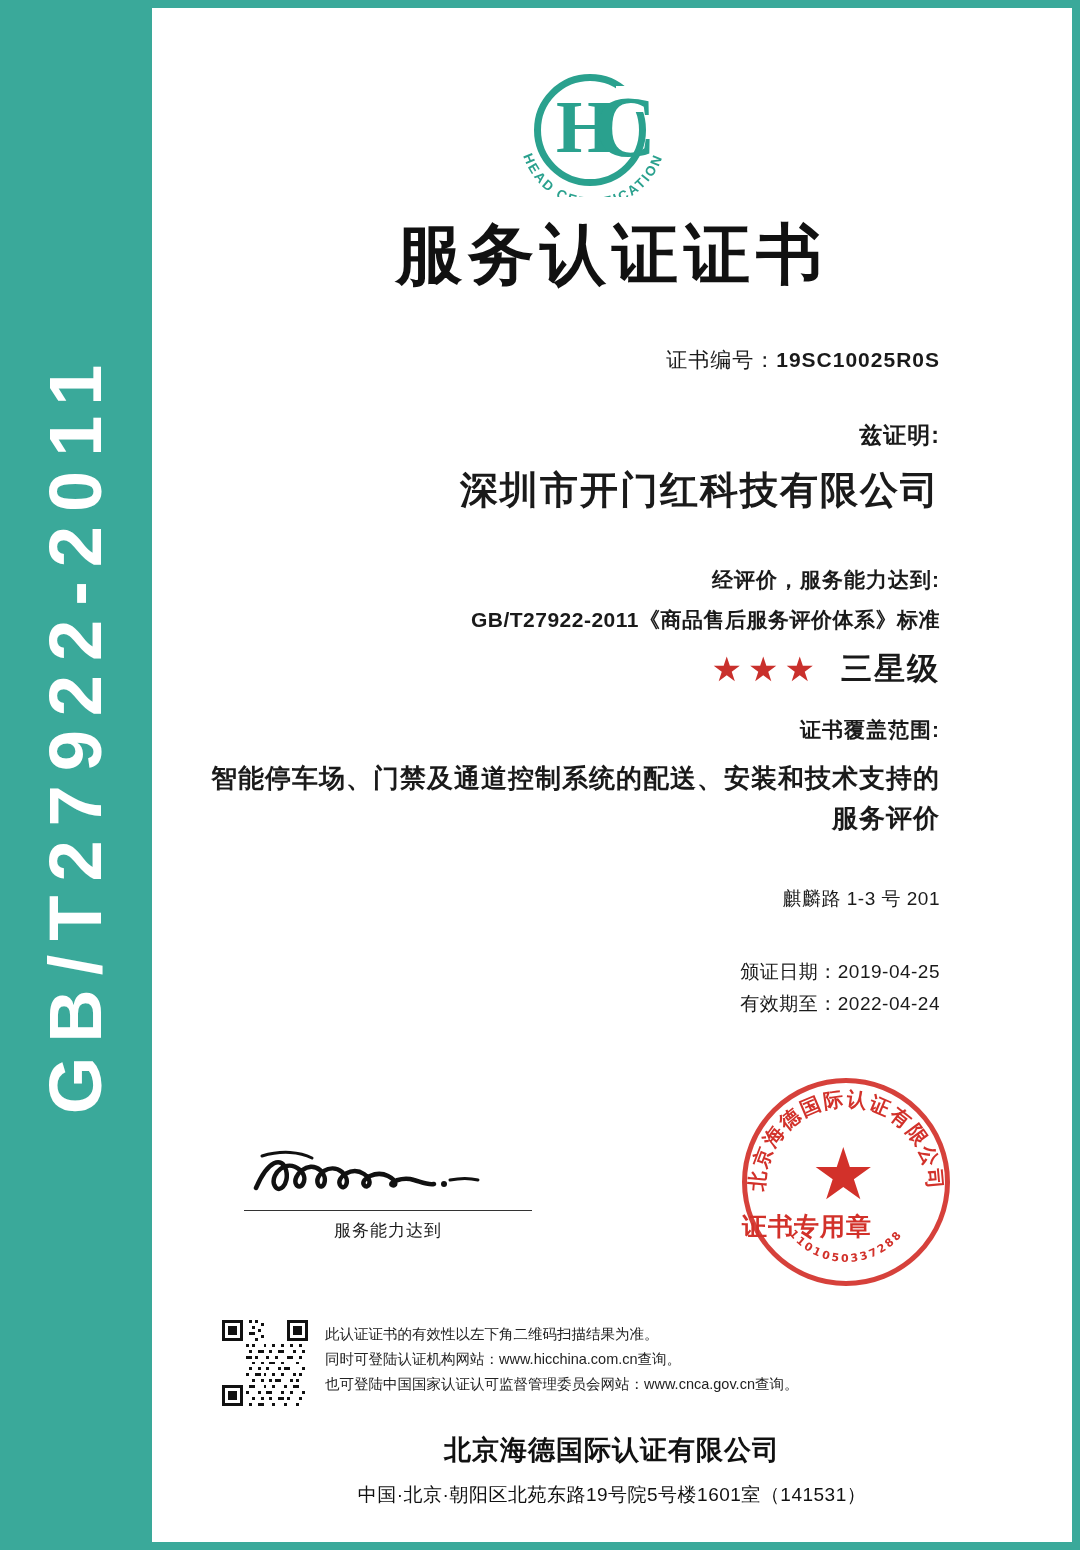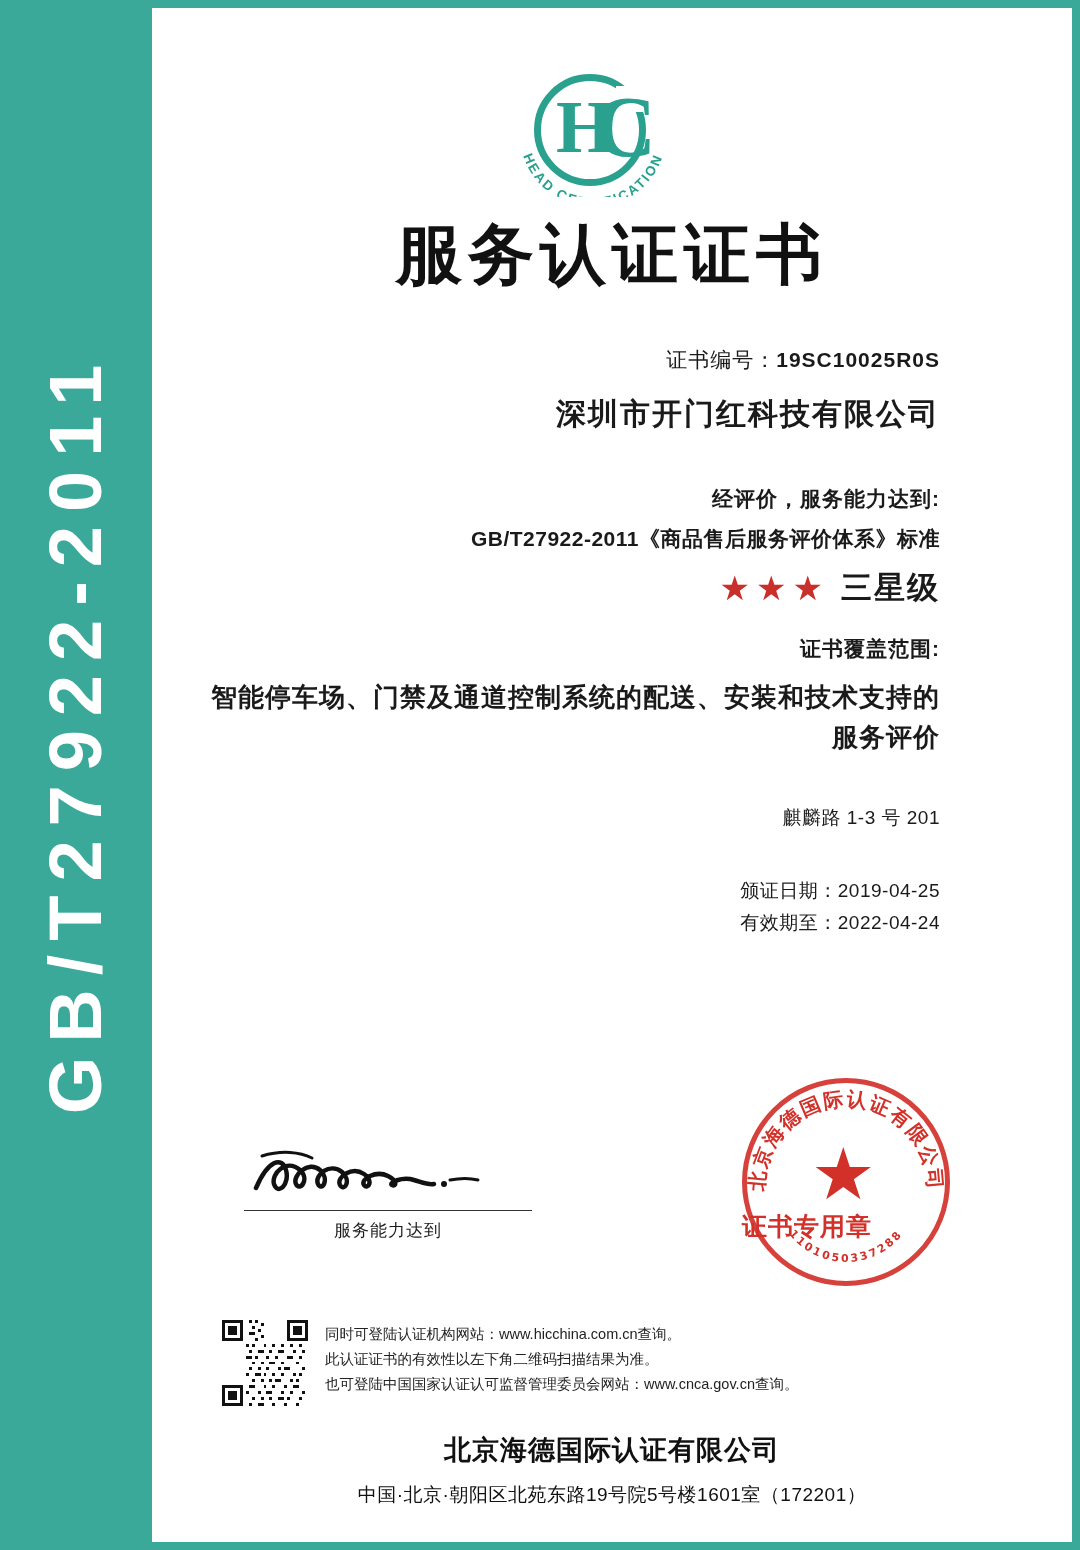--- a/index.html
+++ b/index.html
@@ -149,22 +149,22 @@
   .cert-no .label { font-weight: normal; }
   .cert-no .value { font-weight: bold; }
 
   .hereby {
     margin-top: 46px;
     font-size: 23px;
     font-weight: bold;
     letter-spacing: 1px;
   }
   .company {
-    margin-top: 20px;
-    font-size: 30px;
+    margin-top: 14px;
+    font-size: 38px;
     font-weight: bold;
     letter-spacing: 2px;
   }
   .credit-code {
     margin-top: 16px;
     font-size: 19px;
     letter-spacing: 0.5px;
   }
   .eval-line {
     margin-top: 50px;
@@ -186,21 +186,21 @@
   }
   .stars {
     color: #c9302c;
     font-size: 34px;
     letter-spacing: 6px;
     line-height: 34px;
   }
   .star-label {
     font-size: 31px;
     font-weight: bold;
-    margin-left: 12px;
+    margin-left: 20px;
     letter-spacing: 2px;
   }
   .scope-label {
     margin-top: 26px;
     font-size: 21px;
     font-weight: bold;
     letter-spacing: 1px;
   }
   .scope-text {
     margin-top: 14px;
@@ -360,20 +360,21 @@
     </div>
   </div>
 
   <div class="cert-title">服务认证证书</div>
 
   <div class="content">
     <div class="row cert-no">
       <span class="label">证书编号：</span><span class="value">19SC10025R0S</span>
     </div>
 
+    <div class="row hereby">兹证明:</div>
     <div class="row company">深圳市开门红科技有限公司</div>
 
     <div class="row eval-line">经评价，服务能力达到:</div>
     <div class="row standard-line">GB/T27922-2011《商品售后服务评价体系》标准</div>
 
     <div class="stars-row">
       <span class="stars">★★★</span>
       <span class="star-label">三星级</span>
     </div>
 
@@ -515,20 +516,20 @@
         <rect x="9" y="28" width="1" height="1"></rect>
           <rect x="12" y="28" width="2" height="1"></rect>
         <rect x="17" y="28" width="1" height="1"></rect>
           <rect x="21" y="28" width="1" height="1"></rect>
         <rect x="25" y="28" width="1" height="1"></rect>
       </g>
     </svg>
   </div>
 
   <div class="footnotes">
+    <div>此认证证书的有效性以左下角二维码扫描结果为准。</div>
     <div>同时可登陆认证机构网站：www.hicchina.com.cn查询。</div>
-    <div>此认证证书的有效性以左下角二维码扫描结果为准。</div>
     <div>也可登陆中国国家认证认可监督管理委员会网站：www.cnca.gov.cn查询。</div>
   </div>
 
   <div class="issuer">北京海德国际认证有限公司</div>
-  <div class="issuer-addr">中国·北京·朝阳区北苑东路19号院5号楼1601室（172201）</div>
+  <div class="issuer-addr">中国·北京·朝阳区北苑东路19号院5号楼1601室（141531）</div>
 </div>
 
 </body></html>

